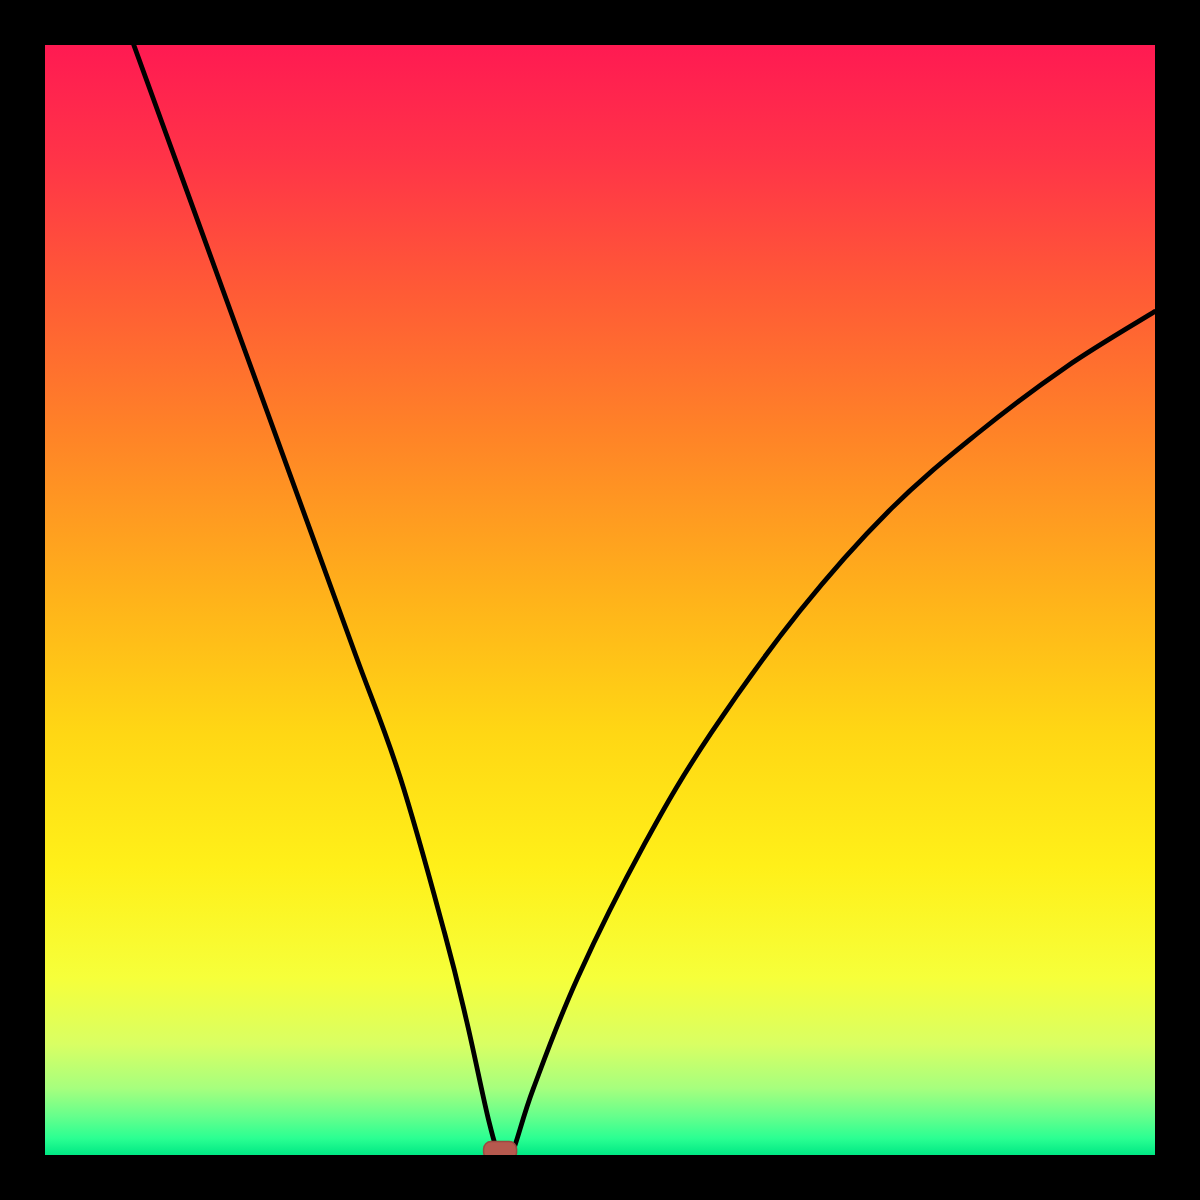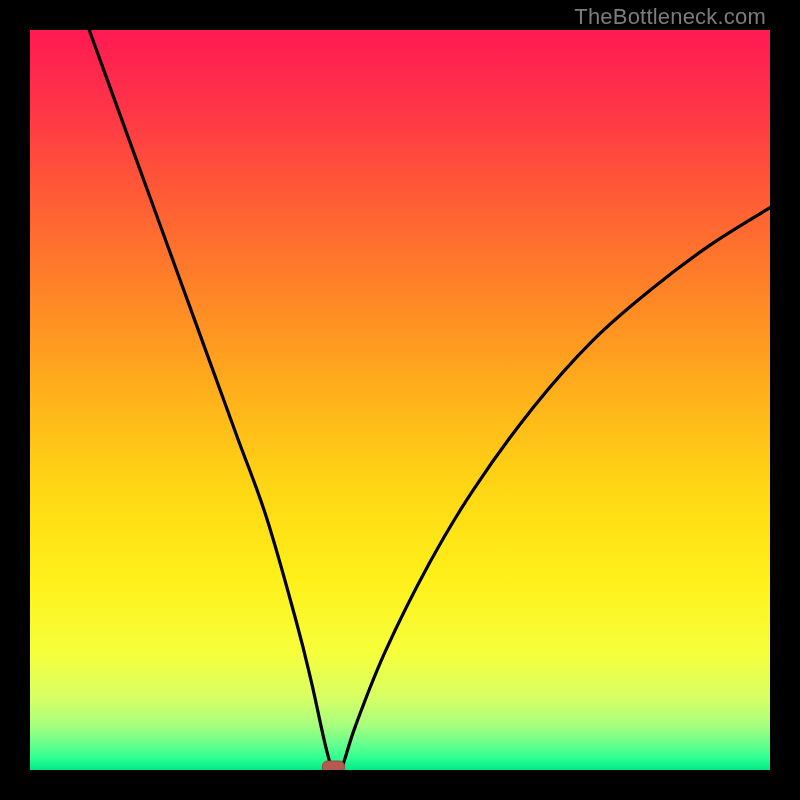--- a/index.html
+++ b/index.html
@@ -35,21 +35,20 @@
     letter-spacing: 0.2px;
     font-family: Arial, Helvetica, sans-serif;
   }
   svg { display: block; }
 </style>
 </head>
 <body>
 
 <div class="frame">
 
-  <div class="watermark">TheBottleneck.com</div>
 
   <div class="plot">
     <svg id="chart-svg" width="740" height="740" viewBox="0 0 740 740">
       <defs>
         <linearGradient id="bg-grad" x1="0" y1="0" x2="0" y2="1">
             <stop offset="0.00%" stop-color="#ff1a52"></stop>
             <stop offset="10.00%" stop-color="#ff3348"></stop>
             <stop offset="22.00%" stop-color="#ff5a36"></stop>
             <stop offset="35.00%" stop-color="#ff8327"></stop>
             <stop offset="50.00%" stop-color="#ffb31a"></stop>

